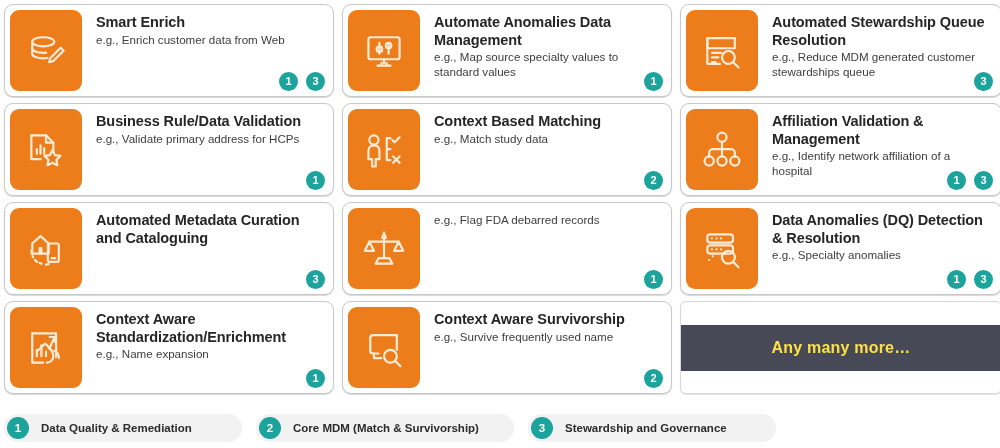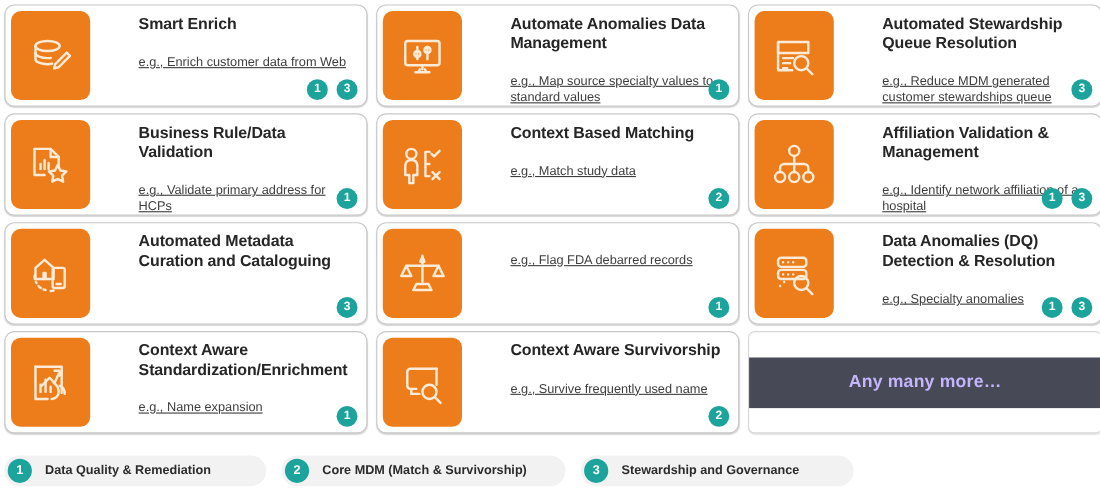--- a/index.html
+++ b/index.html
@@ -26,21 +26,20 @@
   .card {
     position: relative;
     display: flex;
     align-items: stretch;
     background: #ffffff;
     border: 1px solid #c8c8c8;
     border-radius: 9px;
     height: 93px;
     overflow: hidden;
     box-shadow: 0 1px 1px rgba(0,0,0,0.16);
-    gap: 30px;
   }
   .card-icon {
     flex: 0 0 72px;
     width: 72px;
     margin: 5px 0 5px 5px;
     background: #ED7D1A;
     border-radius: 9px;
     display: flex;
     align-items: center;
     justify-content: center;
@@ -53,25 +52,24 @@
     position: relative;
   }
   .card-title {
     font-size: 14.5px;
     font-weight: bold;
     color: #262626;
     line-height: 1.22;
     letter-spacing: -0.1px;
   }
   .card-sub {
-    margin-top: 18px;
+    margin-top: 1px;
     font-size: 11.6px;
     color: #3d3d3d;
     line-height: 1.28;
-    text-decoration: underline;
   }
   .badges {
     position: absolute;
     right: 8px;
     bottom: 5px;
     display: flex;
     gap: 8px;
   }
   .badge {
     width: 19px;
@@ -100,21 +98,21 @@
   }
   .more-bar {
     width: 100%;
     height: 46px;
     background: #484957;
     display: flex;
     align-items: center;
     justify-content: center;
   }
   .more-text {
-    color: #c4b5fd;
+    color: #fde047;
     font-size: 16px;
     font-weight: bold;
     letter-spacing: 0.2px;
   }
   
   .legend {
     position: absolute;
     left: 4px;
     bottom: 6px;
     width: 992px;

